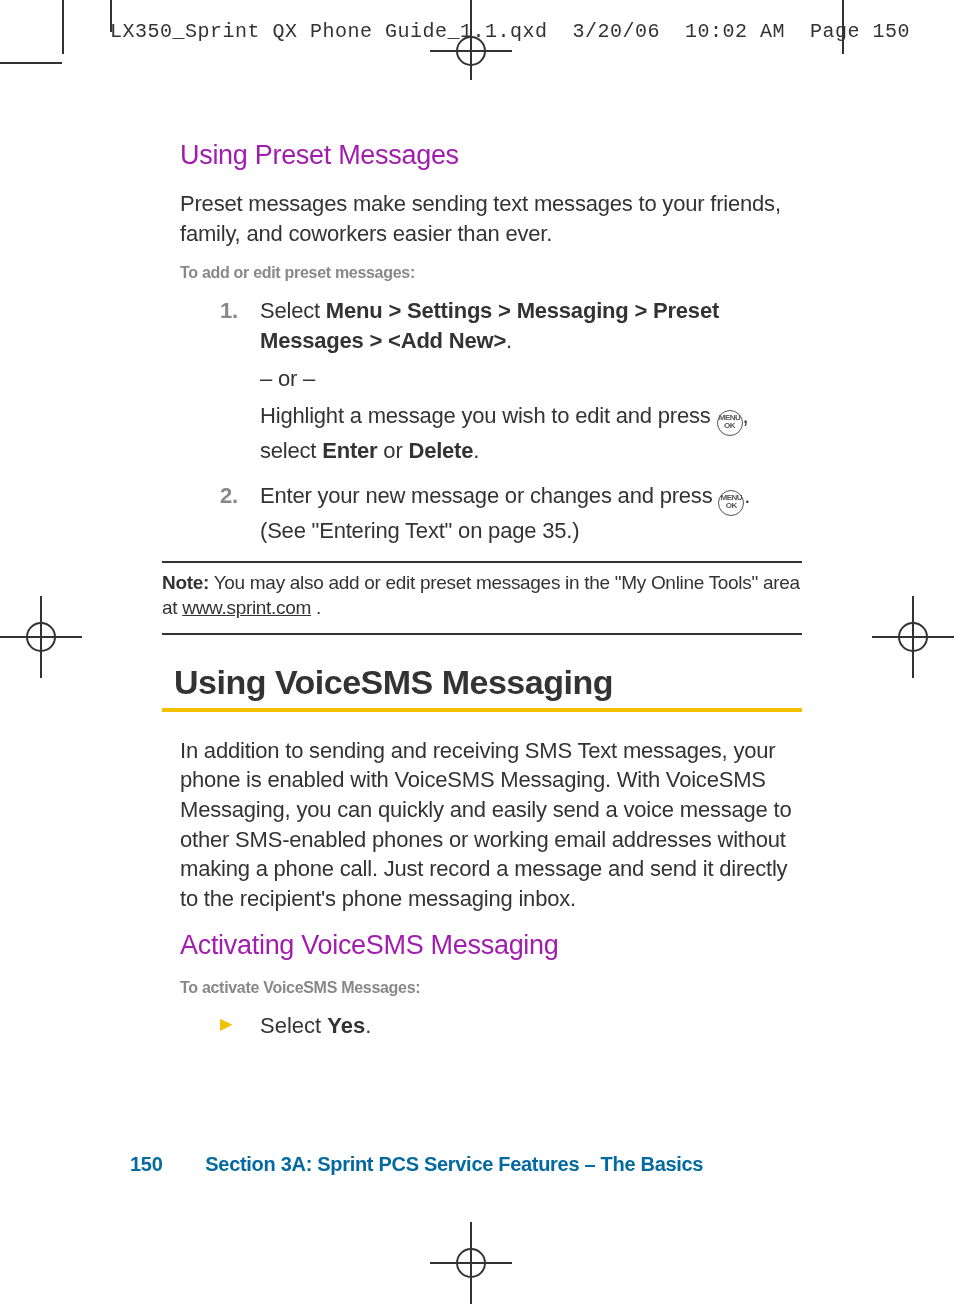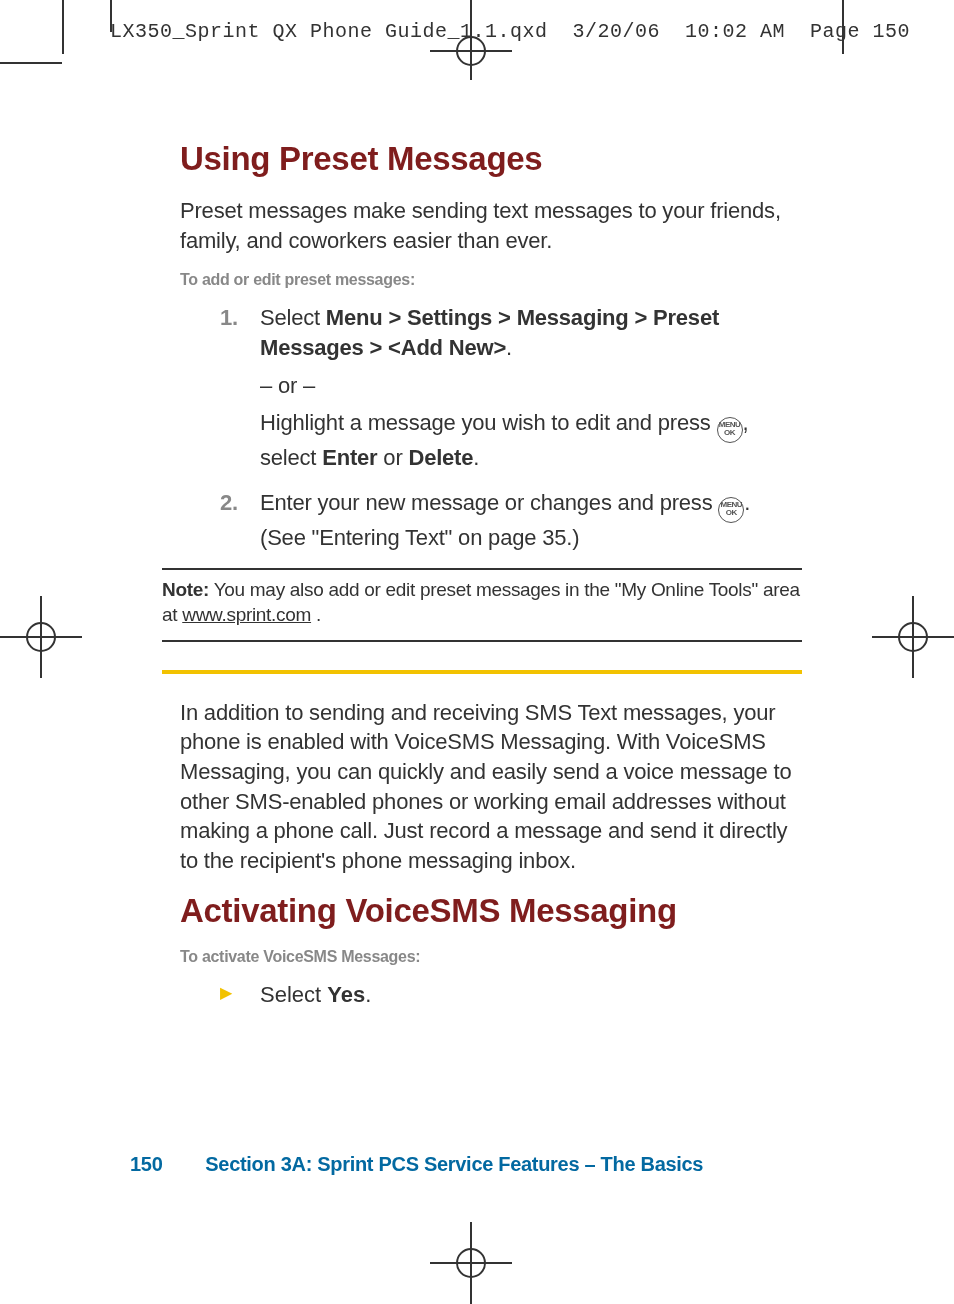--- a/index.html
+++ b/index.html
@@ -56,23 +56,23 @@
   .crop-right-v { position:absolute; top:0; right:110px; width:2px; height:54px; background:#333; }
 
   
   .page {
     position:absolute;
     top:140px;
     left:180px;
     width:620px;
   }
   h3.subhead {
-    font-size:33px;
-    font-weight:700;
-    color:#7f1d1d;
+    font-size:27px;
+    font-weight:400;
+    color:#a21caf;
     margin-bottom:18px;
     letter-spacing:-0.3px;
   }
   p.body {
     font-size:22px;
     line-height:1.35;
     color:#333;
     margin-bottom:16px;
     letter-spacing:-0.2px;
   }
@@ -224,20 +224,21 @@
       <span class="num">2.</span>
       <span>Enter your new message or changes and press </span><span class="menu-icon">MENU
 OK</span><span>. (See "Entering Text" on page 35.)</span>
     </li>
   </ol>
 
   <div class="note-box">
     <span class="nlabel">Note:</span><span> You may also add or edit preset messages in the "My Online Tools" area at </span><span class="link">www.sprint.com</span><span> .</span>
   </div>
 
+  <h2 class="section">Using VoiceSMS Messaging</h2>
   <div class="yellow-rule"></div>
 
   <p class="body">In addition to sending and receiving SMS Text messages, your phone is enabled with VoiceSMS Messaging. With VoiceSMS Messaging, you can quickly and easily send a voice message to other SMS-enabled phones or working email addresses without making a phone call. Just record a message and send it directly to the recipient's phone messaging inbox.</p>
 
   <h3 class="subhead">Activating VoiceSMS Messaging</h3>
 
 
   <p class="lead">To activate VoiceSMS Messages:</p>
 
   <ul class="bullet">

